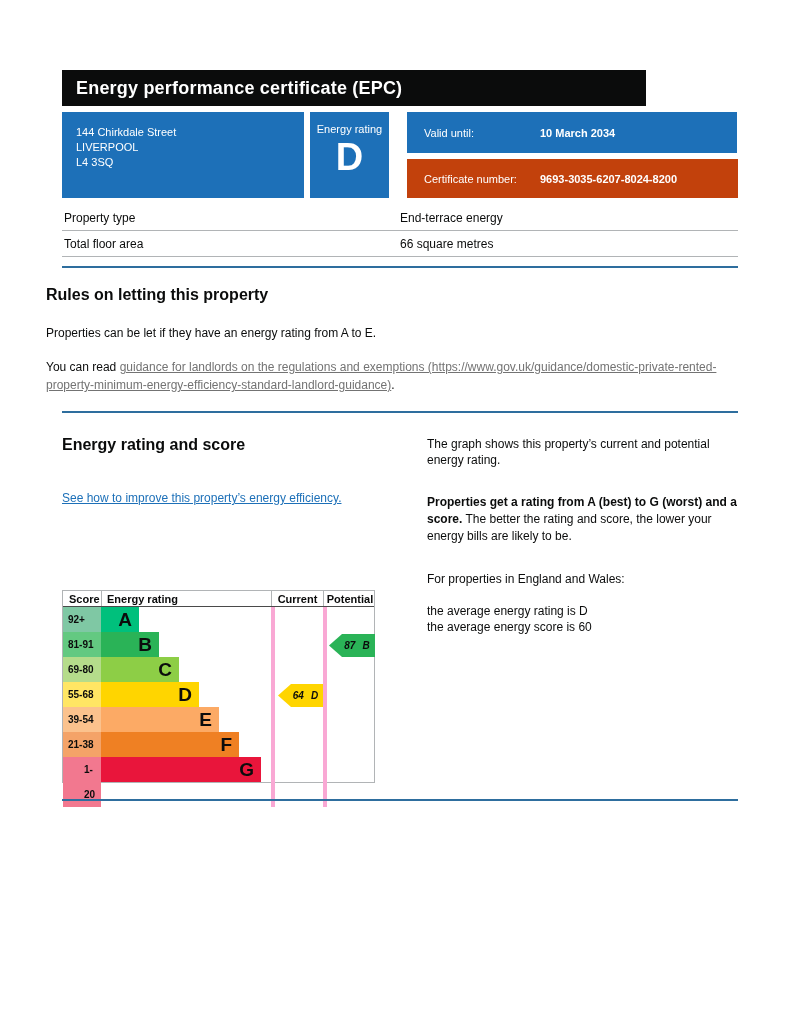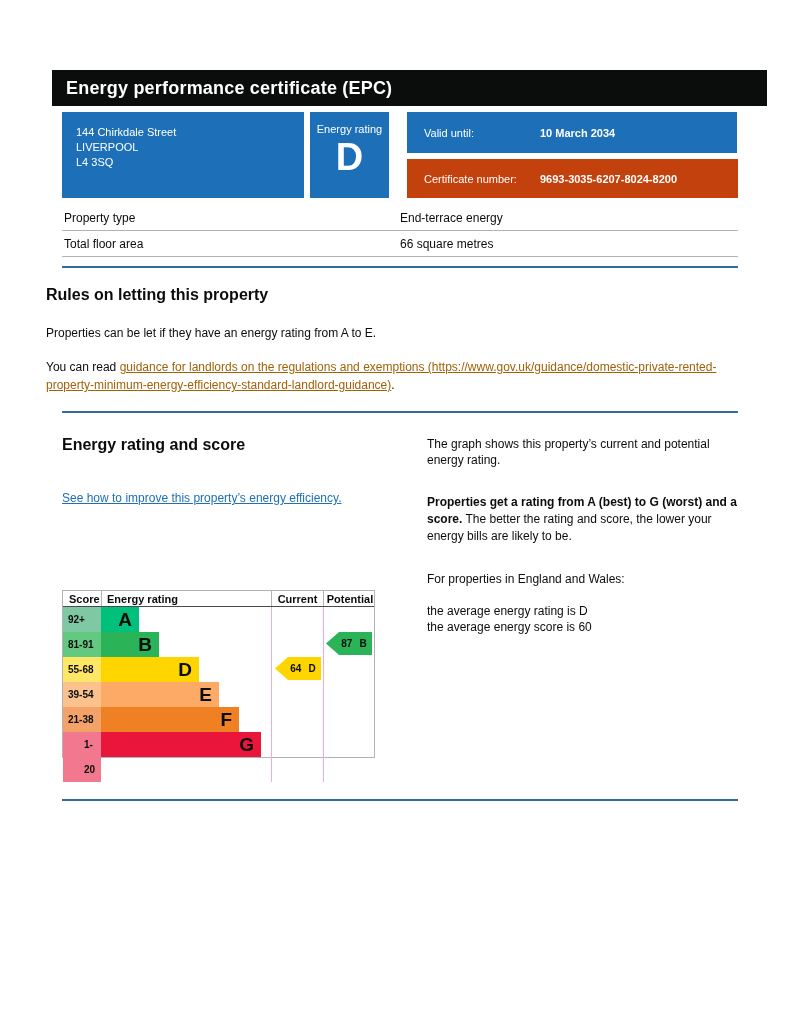--- a/index.html
+++ b/index.html
@@ -3,21 +3,21 @@
 <meta charset="utf-8">
 <style>
   * { margin:0; padding:0; box-sizing:border-box; }
   html,body { background:#ffffff; }
   .page {
     position:relative; width:800px; height:1033px; background:#ffffff;
     font-family:"Liberation Sans", sans-serif; color:#0b0c0c; overflow:hidden;
   }
   
   .header-bar {
-    position:absolute; left:52px; top:70px; width:715px; height:36px;
+    position:absolute; left:62px; top:70px; width:584px; height:36px;
     display:flex; align-items:center; padding-left:14px;
   }
   .header-bar h1 { font-size:18px; font-weight:bold; color:#ffffff; letter-spacing:0.2px; }
 
   
   .summary { position:absolute; left:62px; top:112px; width:676px; height:86px; }
   .summary .box { position:absolute; color:#ffffff; }
   .address-box { left:0; top:0; width:242px; height:86px; padding:13px 14px; font-size:11px; line-height:15px; }
   .rating-box { left:248px; top:0; width:79px; height:86px; text-align:center; }
   .rating-box .rating-label { font-size:11px; margin-top:11px; }
@@ -62,21 +62,21 @@
   .chart-header { display:grid; grid-template-columns:38px 170px 52px 53px; height:16px; border-bottom:1px solid #4a4a4a; font-size:11px; font-weight:bold; align-items:center; }
   .chart-header .h-score { padding-left:6px; }
   .chart-header .h-rating { padding-left:5px; border-left:1px solid #b1b4b6; height:100%; display:flex; align-items:center; }
   .chart-header .h-current, .chart-header .h-potential { text-align:center; border-left:1px solid #b1b4b6; height:100%; display:flex; align-items:center; justify-content:center; }
   .band-row { display:grid; grid-template-columns:38px 170px 52px 53px; height:25px; }
   .score-cell { font-size:10px; font-weight:bold; line-height:25px; padding-left:5px; }
   .bar-area { position:relative; }
   .bar { height:25px; text-align:right; padding-right:7px; font-size:19px; font-weight:bold; line-height:25px; color:#0b0c0c; }
   .bar-0{width:38px} .bar-1{width:58px} .bar-2{width:78px} .bar-3{width:98px}
   .bar-4{width:118px} .bar-5{width:138px} .bar-6{width:160px}
-  .cur-cell, .pot-cell { border-left:1px solid #f9a8d4; display:flex; align-items:flex-start; }
+  .cur-cell, .pot-cell { border-left:4px solid #f9a8d4; display:flex; align-items:flex-end;font-style:italic; }
   .pointer {
     width:46px; height:23px; margin-left:3px;
     clip-path:polygon(0% 50%, 13px 0%, 100% 0%, 100% 100%, 13px 100%);
     display:flex; align-items:center; justify-content:center; gap:7px;
     font-size:10px; font-weight:bold; color:#0b0c0c; padding-left:10px;
   }
   .pot-cell .pointer { margin-left:2px; }
 </style>
 </head>
 <body>
@@ -120,21 +120,21 @@
       <span class="dlabel">Total floor area</span>
       <span class="dvalue">66 square metres</span>
     </div>
   </div>
 
   <div class="hr-blue hr-1" style="background: rgb(46, 110, 158);"></div>
 
   <div class="rules">
     <h2 class="section">Rules on letting this property</h2>
     <p class="p1">Properties can be let if they have an energy rating from A to E.</p>
-    <p class="p2"><span>You can read </span><a href="#" class="doc-link" style="color: #a16207;">guidance for landlords on the regulations and exemptions (https://www.gov.uk/guidance/domestic-private-rented-property-minimum-energy-efficiency-standard-landlord-guidance)</a><span>.</span></p>
+    <p class="p2"><span>You can read </span><a href="#" class="doc-link" style="color: #737373;">guidance for landlords on the regulations and exemptions (https://www.gov.uk/guidance/domestic-private-rented-property-minimum-energy-efficiency-standard-landlord-guidance)</a><span>.</span></p>
   </div>
 
   <div class="hr-blue hr-2" style="background: rgb(46, 110, 158);"></div>
 
   <div class="left-col">
     <h2 class="section">Energy rating and score</h2>
     <a href="#" class="doc-link improve" style="color: rgb(29, 112, 184);">See how to improve this property’s energy efficiency.</a>
   </div>
 
   <div class="right-col">
@@ -171,20 +171,28 @@
         </div>
       <div class="cur-cell"></div>
       <div class="pot-cell">
         <div class="pointer" style="background: rgb(42, 179, 87);">
           <span>87</span>
             <span>B</span>
         </div>
       </div>
     </div>
 
+    <div class="band-row">
+      <div class="score-cell" style="background: rgb(181, 220, 139);">69-80</div>
+      <div class="bar-area">
+          <div class="bar bar-2" style="background: rgb(141, 206, 70);">C</div>
+        </div>
+      <div class="cur-cell"></div>
+      <div class="pot-cell"></div>
+    </div>
 
     <div class="band-row">
       <div class="score-cell" style="background: rgb(255, 230, 100);">55-68</div>
       <div class="bar-area">
           <div class="bar bar-3" style="background: rgb(255, 213, 0);">D</div>
         </div>
       <div class="cur-cell">
         <div class="pointer" style="background: rgb(255, 213, 0);">
           <span>64</span>
             <span>D</span>

